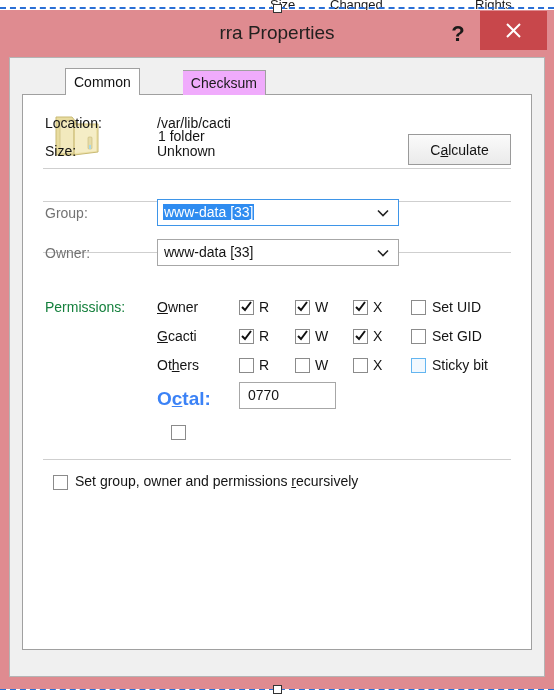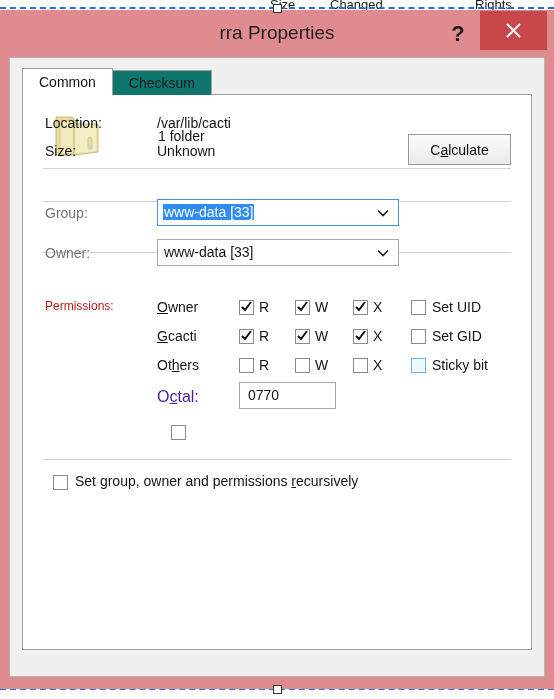--- a/index.html
+++ b/index.html
@@ -96,35 +96,36 @@
   #tabstrip {
     position: absolute;
     left: 12px; top: 11px;
     height: 26px;
     display: flex; align-items: flex-end;
     z-index: 5;
   }
   .tab {
     height: 25px;
     box-sizing: border-box;
-    padding: 0 16px;
+    padding: 0 8px;
     display: flex; align-items: center;
     font-size: 14px; color: #111;
     border: 1px solid #a0a0a0;
     border-bottom: none;
     cursor: default;
+    margin-left: 43px;
   }
   .tab.active {
     background: #ffffff;
     height: 27px;
     border-color: #a0a0a0;
     position: relative; z-index: 3;
   }
   .tab.inactive {
-    background: #0f766e;
+    background: #f0abfc;
     border-left: none;
     color: #1a1a1a;
   }
 
   
   #tabpage {
     position: absolute;
     left: 12px; top: 36px;
     width: 510px; height: 556px;
     background: #ffffff;
@@ -203,21 +204,21 @@
   .combo-arrow {
     position: absolute;
     right: 9px; top: 50%;
     transform: translateY(-50%);
     width: 12px; height: 8px;
   }
 
   
   #perm-label {
     position: absolute;
-    font-size: 12px; color: #b91c1c;
+    font-size: 14px; color: #15803d;
   }
   .perm-class {
     position: absolute;
     font-size: 14px; color: #141414;
     width: 70px;
   }
   .cb {
     position: absolute;
     width: 15px; height: 15px;
     box-sizing: border-box;
@@ -230,21 +231,21 @@
   }
   .cb svg { display: block; position: relative; left: -1px; top: -2px; }
   .cb-text {
     position: absolute;
     font-size: 14px; color: #141414;
   }
 
   
   #octal-label {
     position: absolute;
-    font-size: 16px; color: #4c1d95;
+    font-size: 19px; color: #3b82f6; font-weight: bold;
   }
   #octal-input {
     position: absolute;
     width: 97px; height: 27px;
     background: #ffffff;
     border: 1px solid #a7a7a7;
     box-sizing: border-box;
     font-size: 14px; color: #141414;
     padding: 0 0 0 8px;
     line-height: 25px;

